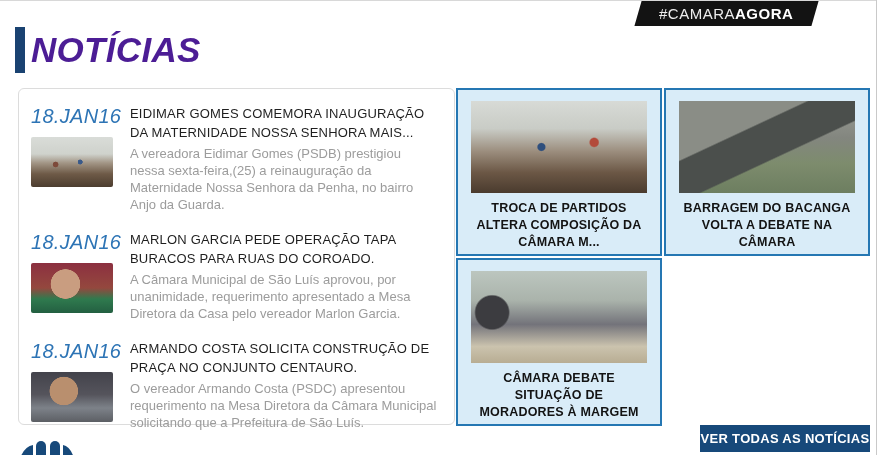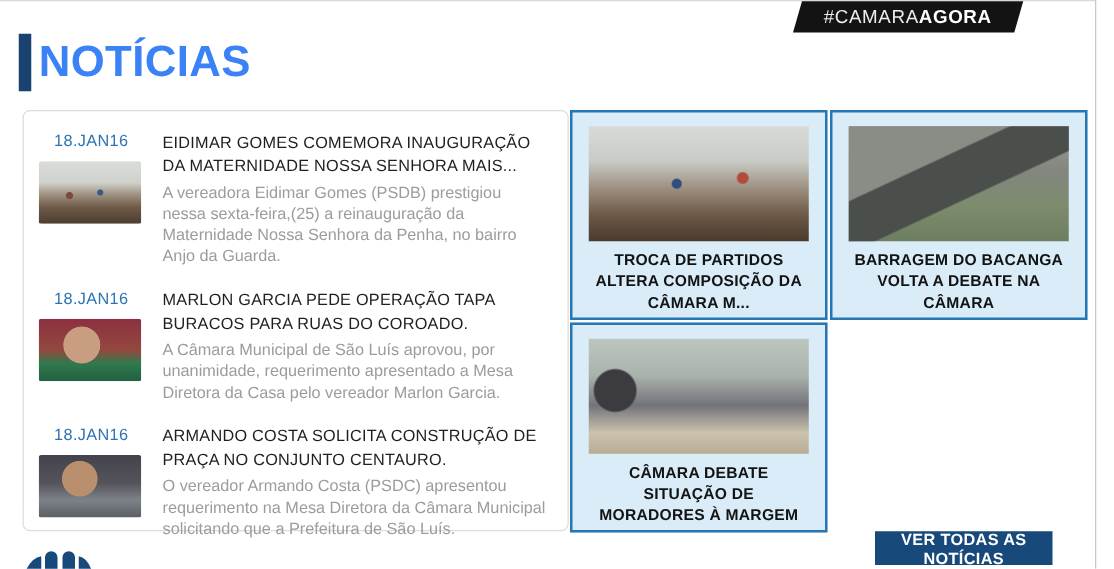--- a/index.html
+++ b/index.html
@@ -21,31 +21,31 @@
     display:flex; align-items:center; justify-content:center;
   }
   .badge-inner { transform:skewX(16deg); color:#ffffff; font-size:15px; letter-spacing:.5px; white-space:nowrap; }
   .badge-hash { font-weight:400; color:#ededed; }
   .badge-bold { font-weight:700; color:#ffffff; }
 
   
   .title-row { position:absolute; left:15px; top:27px; display:flex; align-items:center; }
   .title-bar { width:10px; height:46px; background:#1a4271; margin-right:6px; }
   .title-regular { font-size:35px; font-weight:400; color:#1a4271; letter-spacing:.3px; }
-  .title-bold { font-size:35px; font-weight:700; color:#3b82f6; letter-spacing:.3px; }
+  .title-bold { font-size:35px; font-weight:700; color:#4c1d95; letter-spacing:.3px;font-style:italic; }
 
   
   .panel {
     position:absolute; left:18px; top:88px; width:437px; height:337px;
     background:#ffffff; border:1px solid #dcdcdc; border-radius:6px;
     padding:13px 16px 0 12px;
   }
   .news-item { display:flex; margin-bottom:15px; }
   .item-left { width:84px; flex-shrink:0; text-align:center; padding-top:3px; }
-  .item-date { color:#2d74b5; font-size:13px; letter-spacing:.3px; }
+  .item-date { color:#2d74b5; font-size:20px; letter-spacing:.3px;font-style:italic; }
   .thumb { width:82px; height:50px; margin-top:9px; border-radius:2px; }
   .item-right { margin-left:15px; padding-top:2px; }
   .headline { font-size:13px; font-weight:400; color:#1f1f1f; line-height:19px; letter-spacing:.2px; cursor:pointer; }
   .summary { font-size:13px; color:#9c9c9c; line-height:17px; margin-top:3px; }
 
   
   .thumb-chamber {
     background:
       radial-gradient(circle at 30% 55%, #7d4a3a 0 4%, transparent 5%),
       radial-gradient(circle at 60% 50%, #3a5a8a 0 4%, transparent 5%),
@@ -90,21 +90,21 @@
   }
   .card {
     background:#d9ecf8; border:2px solid #2577b3;
     padding:11px 13px 0; overflow:hidden; cursor:pointer;
   }
   .card-img { width:100%; height:92px; }
   .card-title { font-size:12.5px; font-weight:700; color:#131313; line-height:17px; letter-spacing:.2px; margin-top:7px;text-align:center; }
 
   
   .view-all {
-    position:absolute; left:700px; top:425px; width:142px; height:27px;
+    position:absolute; left:700px; top:425px; width:170px; height:27px;
     background:#17497a; color:#ffffff; font-size:13px; font-weight:700;
     display:flex; align-items:center; justify-content:center;
     letter-spacing:.3px; cursor:pointer; border:none;
   }
   .logo { position:absolute; left:20px; top:440px; }
 </style>
 </head>
 <body>
 
 <div class="top-line"></div>

